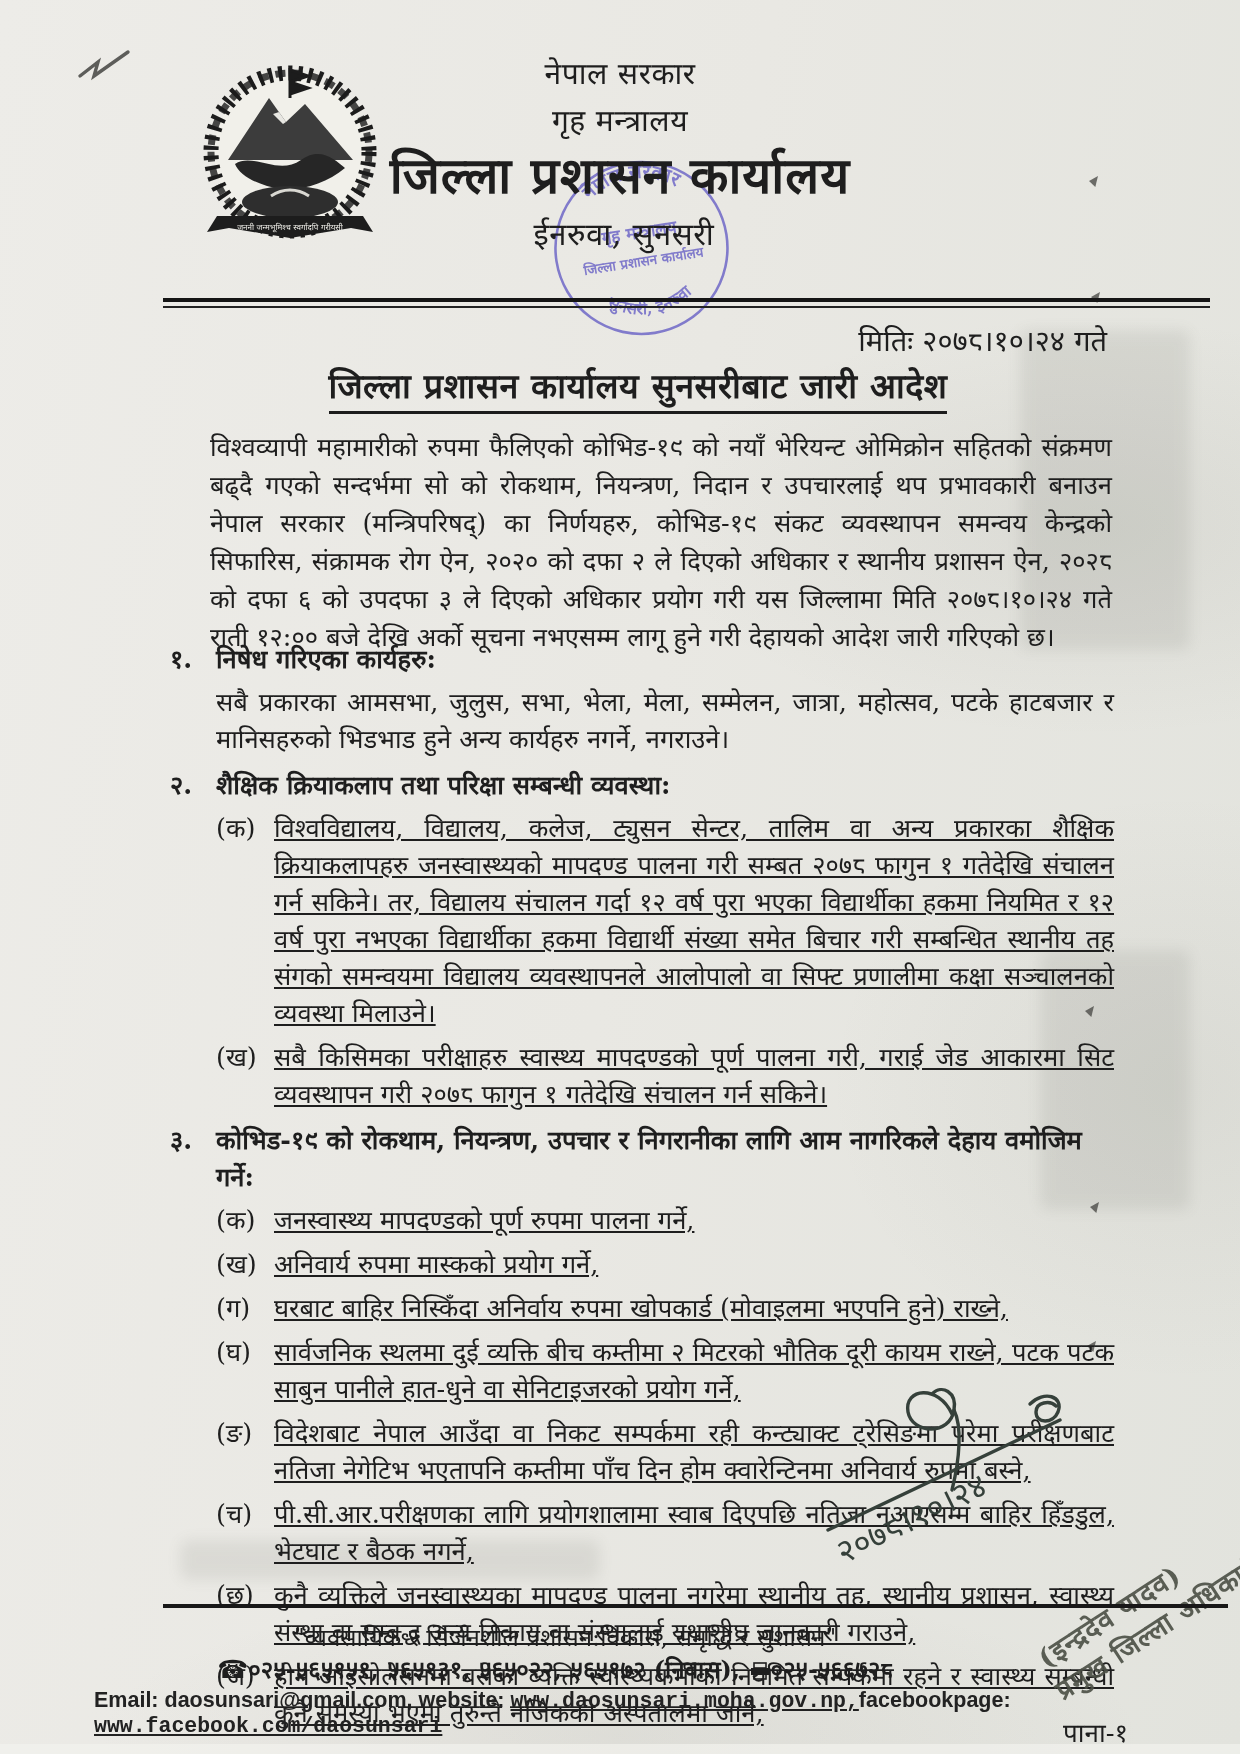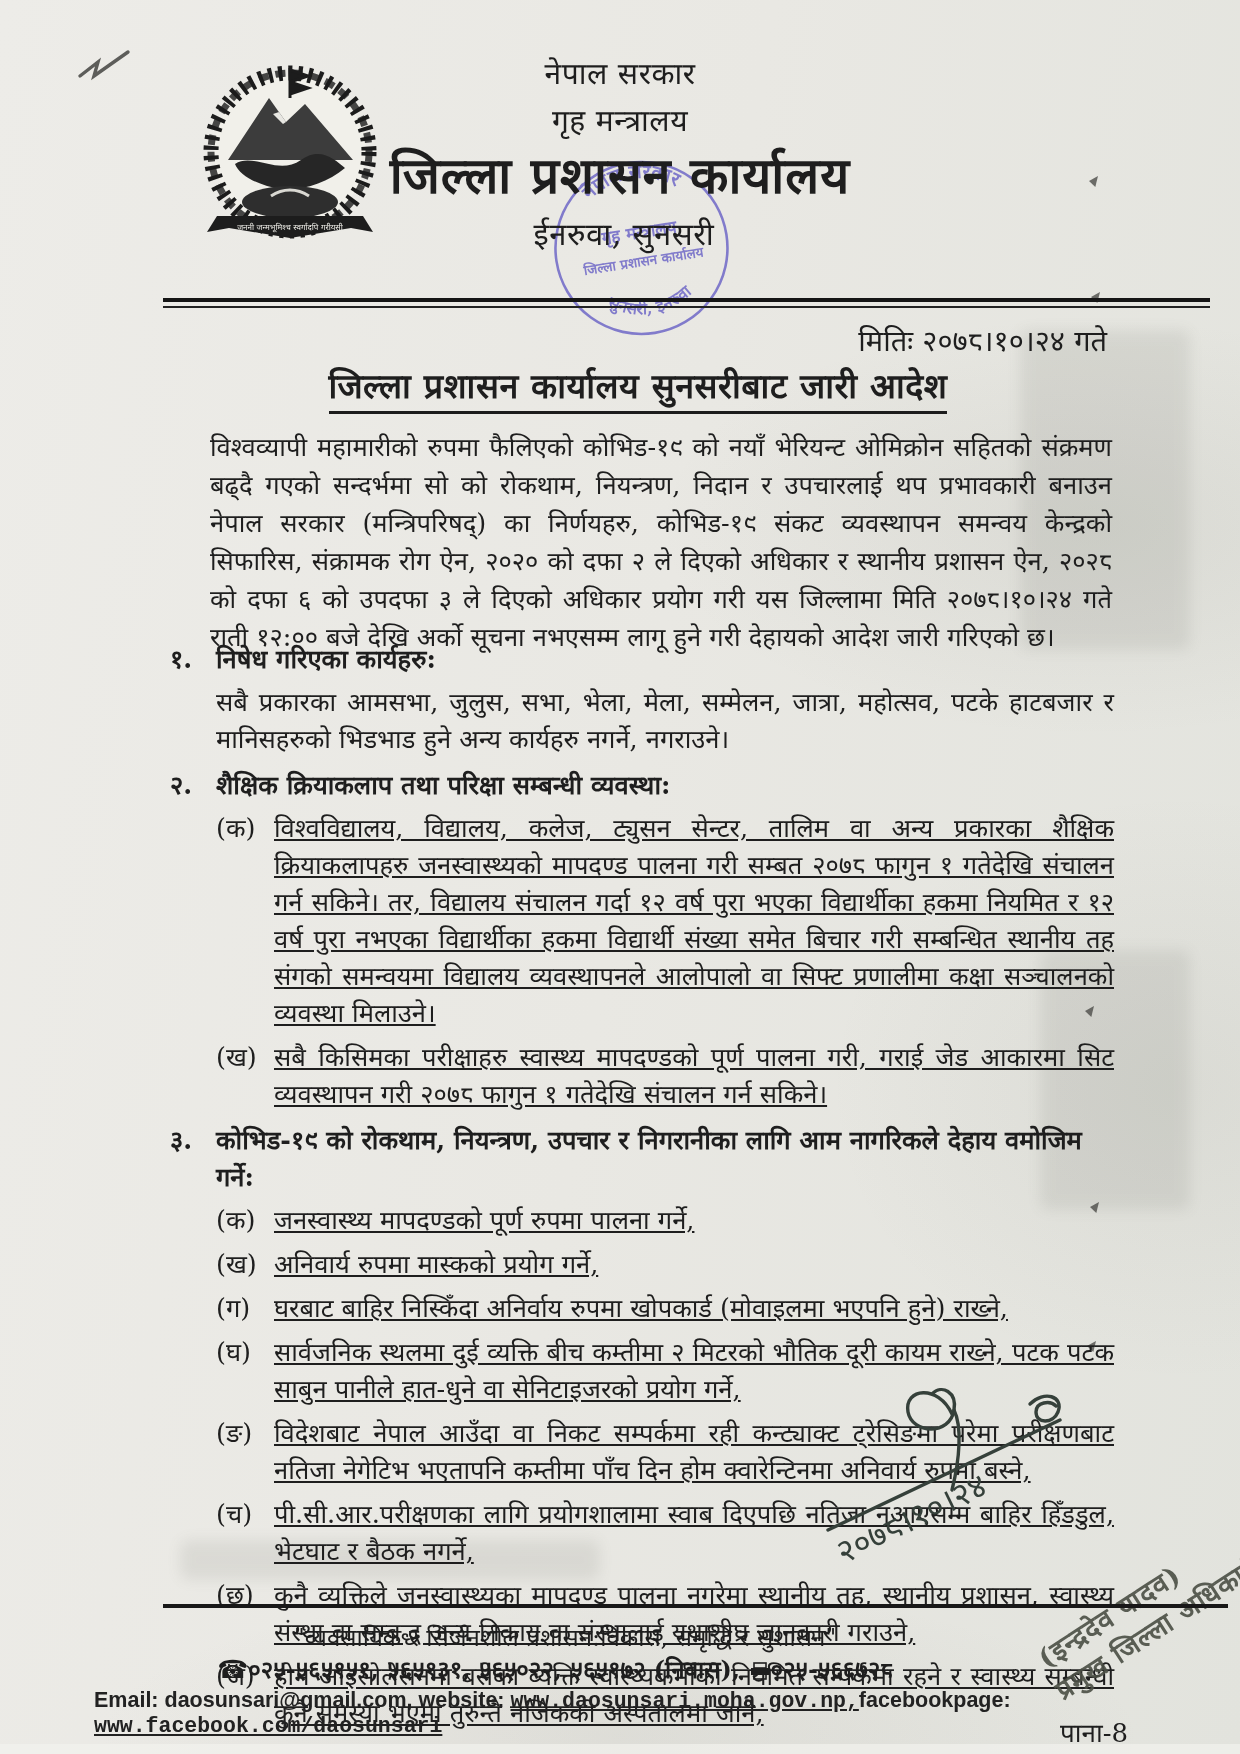--- a/index.html
+++ b/index.html
@@ -239,15 +239,15 @@
   </div>
 
   <div class="email-line">
     <span>Email:</span>
     <span>daosunsari@gmail.com,</span>
     <span>website:</span>
     <span class="u">www.daosunsari.moha.gov.np,</span><span>facebookpage:</span>
     <span class="u">www.facebook.com/daosunsari</span>
   </div>
 
-  <div class="page-no">पाना-8</div>
+  <div class="page-no">पाना-१</div>
   <div class="bottom-strip"></div>
 </div>
 
 </body></html>

